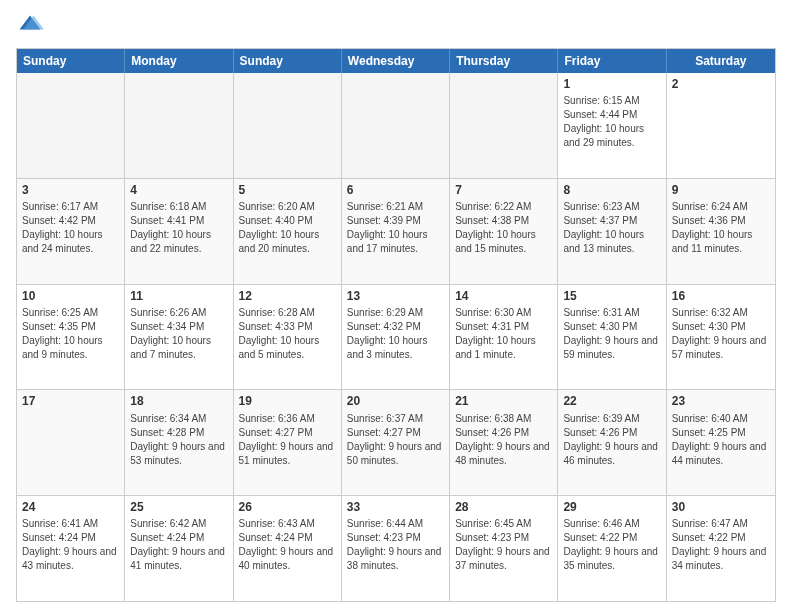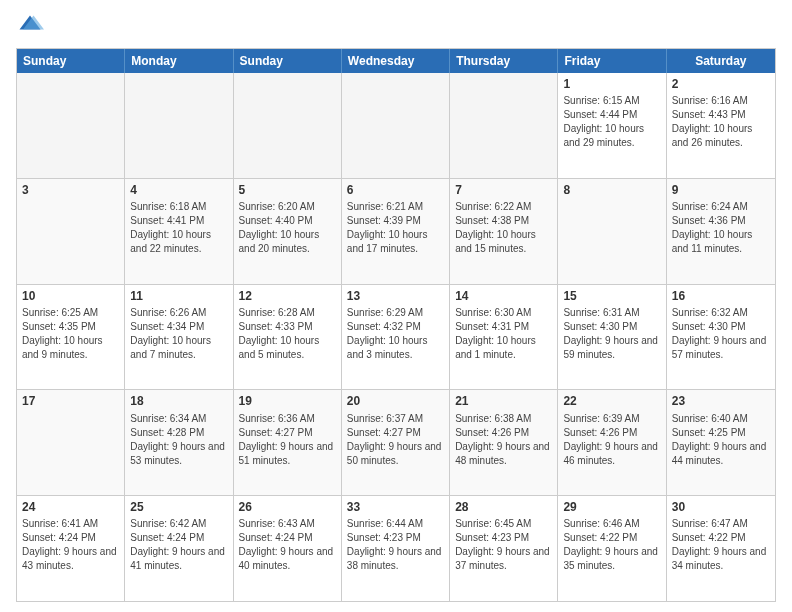--- a/index.html
+++ b/index.html
@@ -153,45 +153,46 @@
           <div class="cal-cell empty"></div>
           <div class="cal-cell empty"></div>
           <div class="cal-cell empty"></div>
           <div class="cal-cell empty"></div>
           <div class="cal-cell">
             <span class="day-num">1</span>
             <div class="day-info">Sunrise: 6:15 AM<br>Sunset: 4:44 PM<br>Daylight: 10 hours and 29 minutes.</div>
           </div>
           <div class="cal-cell">
             <span class="day-num">2</span>
-            <div class="day-info">Sunrise: 6:16 AM<br>Sunset: 4:43 PM<br>Daylight: 10 hours and 26 minutes.</div>
           </div>
         </div>
         <div class="cal-row">
           <div class="cal-cell alt">
             <span class="day-num">3</span>
+            <div class="day-info">Sunrise: 6:17 AM<br>Sunset: 4:42 PM<br>Daylight: 10 hours and 24 minutes.</div>
           </div>
           <div class="cal-cell alt">
             <span class="day-num">4</span>
             <div class="day-info">Sunrise: 6:18 AM<br>Sunset: 4:41 PM<br>Daylight: 10 hours and 22 minutes.</div>
           </div>
           <div class="cal-cell alt">
             <span class="day-num">5</span>
             <div class="day-info">Sunrise: 6:20 AM<br>Sunset: 4:40 PM<br>Daylight: 10 hours and 20 minutes.</div>
           </div>
           <div class="cal-cell alt">
             <span class="day-num">6</span>
             <div class="day-info">Sunrise: 6:21 AM<br>Sunset: 4:39 PM<br>Daylight: 10 hours and 17 minutes.</div>
           </div>
           <div class="cal-cell alt">
             <span class="day-num">7</span>
             <div class="day-info">Sunrise: 6:22 AM<br>Sunset: 4:38 PM<br>Daylight: 10 hours and 15 minutes.</div>
           </div>
           <div class="cal-cell alt">
             <span class="day-num">8</span>
+            <div class="day-info">Sunrise: 6:23 AM<br>Sunset: 4:37 PM<br>Daylight: 10 hours and 13 minutes.</div>
           </div>
           <div class="cal-cell alt">
             <span class="day-num">9</span>
             <div class="day-info">Sunrise: 6:24 AM<br>Sunset: 4:36 PM<br>Daylight: 10 hours and 11 minutes.</div>
           </div>
         </div>
         <div class="cal-row">
           <div class="cal-cell">
             <span class="day-num">10</span>
             <div class="day-info">Sunrise: 6:25 AM<br>Sunset: 4:35 PM<br>Daylight: 10 hours and 9 minutes.</div>

